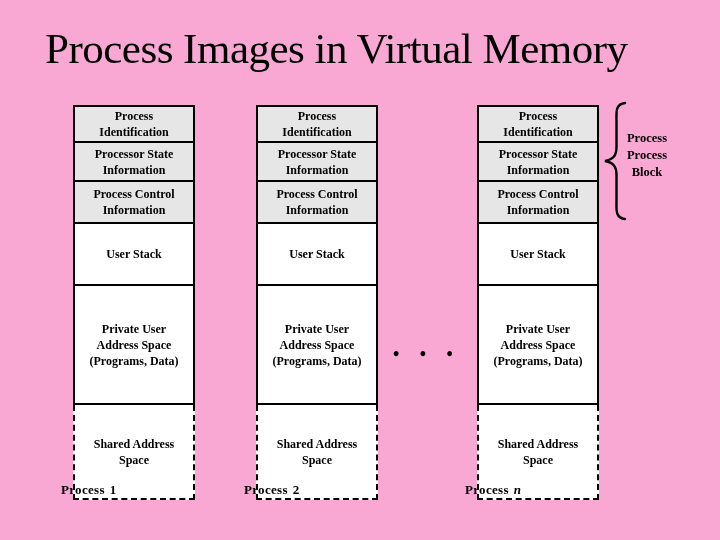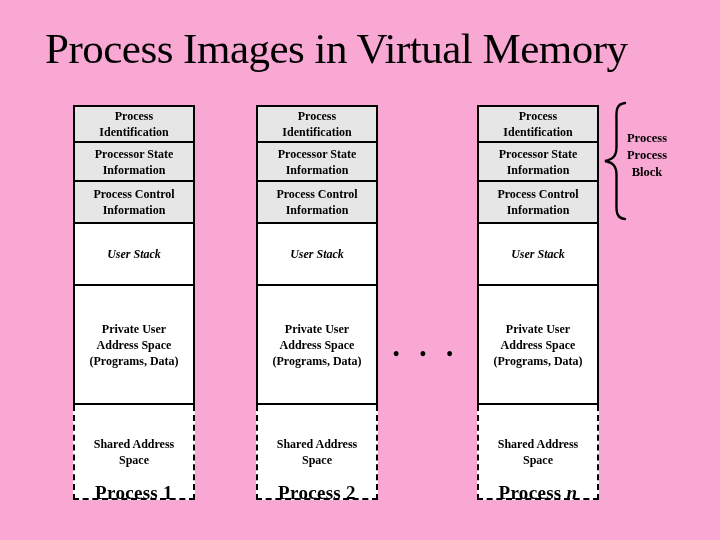--- a/index.html
+++ b/index.html
@@ -22,29 +22,29 @@
     border:2px solid #000;
     background:#ffffff;
     display:flex;flex-direction:column;align-items:center;justify-content:center;
     text-align:center;
     font-weight:bold;font-size:12px;line-height:16px;color:#000;
   }
   .gray{background:#e6e6e6;}
   .s-pid{height:38px;}
   .s-psi{height:41px;margin-top:-2px;align-items:center;}
   .s-pci{height:44px;margin-top:-2px;}
-  .s-stack{height:64px;margin-top:-2px;font-style:italic;}
+  .s-stack{height:64px;margin-top:-2px;}
   .s-priv{height:121px;margin-top:-2px;}
   .s-shared{height:95px;border-style:dashed;border-top:none;}
 
   .ln{width:100%;}
 
   .col-label{
     position:absolute;left:-12px;right:-12px;top:377px;
-    text-align:center;font-weight:bold;font-size:19px;color:#000;
+    font-weight:bold;font-size:13px;color:#000;
     letter-spacing:0.3px;white-space:nowrap;
   }
   .col-label .sfx{margin-left:5px;}
   .it{font-style:italic;}
 
   #ellipsis{
     position:absolute;left:393px;top:344px;width:70px;
     font-weight:bold;font-size:18px;color:#000;word-spacing:16px;white-space:nowrap;
   }
 

